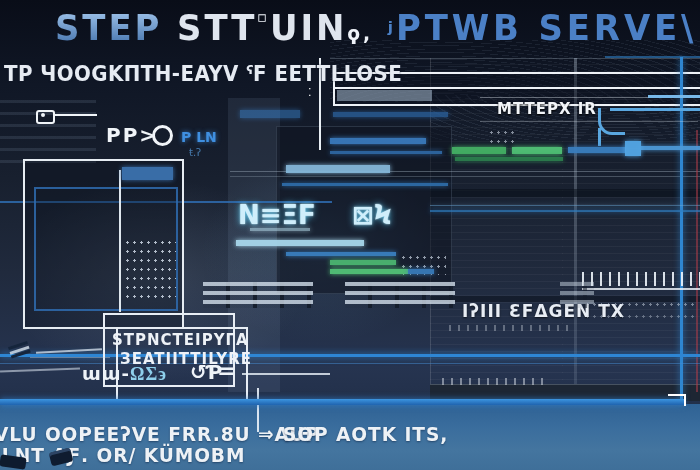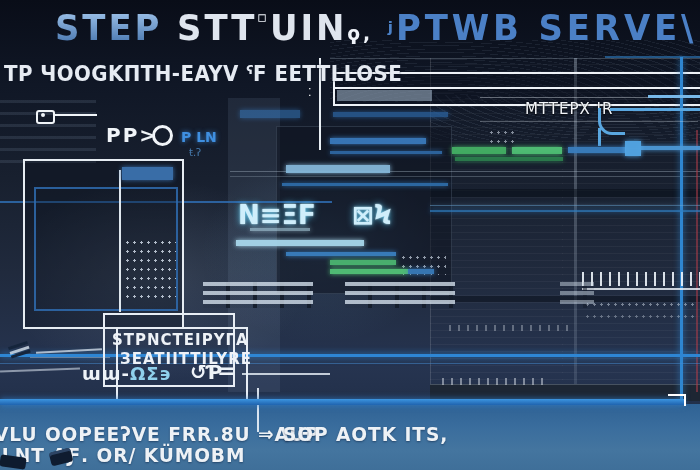--- a/index.html
+++ b/index.html
@@ -35,30 +35,30 @@
   .title .t-white{color:#dfe5ee;}
   .title .t-glyph{color:#eef2f8;font-size:.42em;vertical-align:18px;}
   .title .t-pin{color:#eef2f8;font-size:.55em;}
   .title .t-j{color:#4b80c6;font-size:.7em;}
   .title .t-blue{color:#4b80c6;letter-spacing:4px;}
   .subtitle{left:4px;top:61px;font-size:22px;font-weight:600;letter-spacing:.5px;color:#e6ebf2;transform:scaleX(.9);transform-origin:left;text-shadow:0 0 2px rgba(20,30,50,.8);}
   .card-line{left:98px;top:106px;font-size:15px;font-weight:700;letter-spacing:2px;color:#f0f4f8;}
   .pp-line{left:106px;top:123px;font-size:20px;font-weight:700;letter-spacing:2px;color:#f0f4f8;}
   .blue-digits{left:181px;top:129px;font-size:14px;font-weight:700;color:#3f8fe0;text-shadow:0 0 5px rgba(63,143,224,.8);}
   .blue-digits2{left:189px;top:147px;font-size:10px;color:rgba(90,160,225,.7);}
-  .mtepx{left:525px;top:100px;font-size:15px;font-weight:400;letter-spacing:1px;color:#f2f5f9;text-shadow:0 1px 2px #000;}
+  .mtepx{left:497px;top:100px;font-size:15px;font-weight:700;letter-spacing:1px;color:#f2f5f9;text-shadow:0 1px 2px #000;}
   .agentx{left:462px;top:301px;font-size:17px;font-weight:600;letter-spacing:1px;color:#e8edf4;text-shadow:0 1px 2px rgba(0,0,0,.6);}
   .glitch{font-size:26px;font-weight:700;color:#cfeefb;text-shadow:0 0 7px #58c8f0,0 0 2px #fff;filter:blur(.3px);}
   .g1{left:238px;top:200px;} .g2{left:352px;top:200px;}
   .notebox-outer{left:103px;top:313px;width:128px;height:70px;border:2px solid #e8eef5;}
   .notebox-inner{left:116px;top:327px;width:128px;height:70px;border:2px solid #e8eef5;}
   .note-l1{left:112px;top:331px;font-size:15px;font-weight:600;letter-spacing:1px;color:#eef2f7;}
   .note-l2{left:120px;top:350px;font-size:15px;font-weight:600;letter-spacing:1px;color:#eef2f7;}
   .waves{left:82px;top:363px;font-size:18px;font-weight:700;color:#eef3f8;letter-spacing:1px;}
-  .waves .cyan{color:#8fd0ec;}
+  .waves .cyan{color:#8fd0ec;font-family:Liberation Serif, serif;}
   .loop{left:190px;top:360px;font-size:20px;font-weight:700;color:#eef3f8;}
   .eq{left:217px;top:358px;font-size:22px;font-weight:700;color:#eef3f8;}
   .foot1a{left:-6px;top:422px;font-size:20px;font-weight:600;letter-spacing:1px;color:#eef2f6;transform:scaleX(.93);transform-origin:left;text-shadow:0 1px 2px rgba(10,30,60,.5);}
   .foot1b{left:283px;top:422px;font-size:20px;font-weight:600;letter-spacing:1px;color:#eef2f6;transform:scaleX(.93);transform-origin:left;text-shadow:0 1px 2px rgba(10,30,60,.5);}
   .foot2{left:-6px;top:443px;font-size:20px;font-weight:600;letter-spacing:1px;color:#eef2f6;transform:scaleX(.93);transform-origin:left;text-shadow:0 1px 2px rgba(10,30,60,.5);}
   
   .topbar{left:333px;top:72px;width:367px;height:30px;border:2px solid #eef2f7;border-right:none;background:rgba(10,16,28,.45);}
   .topbar-div{left:333px;top:87px;width:367px;height:2px;background:#eef2f7;}
   .topbar-fill{left:337px;top:90px;width:95px;height:11px;background:rgba(165,185,205,.55);}
   .vline-320{left:319px;top:58px;width:2px;height:92px;background:#e8eef4;}
@@ -165,20 +165,21 @@
   <div class="abs mt-line-top"></div>
   <div class="abs mtepx txt">MTTEPX IR</div>
   <div class="abs mt-line-bot"></div>
   <div class="abs dots d-rack1"></div>
   <div class="abs pipe-h1"></div>
   <div class="abs pipe-h2"></div>
   <div class="abs pipe-elbow"></div>
   <div class="abs pipe-v"></div>
   <div class="abs comb comb-main"></div>
   <div class="abs comb-base"></div>
+  <div class="abs agentx txt">IʔIII ƐFΔGEN TX</div>
   <div class="abs dots d-ag1"></div>
   <div class="abs dots d-ag2"></div>
   <div class="abs comb comb-f1"></div>
   <div class="abs comb comb-f2"></div>
   <div class="abs dots d-led"></div>
 
   <div class="abs slats sl1"></div>
   <div class="abs slats sl2"></div>
   <div class="abs slats sl3"></div>
 

